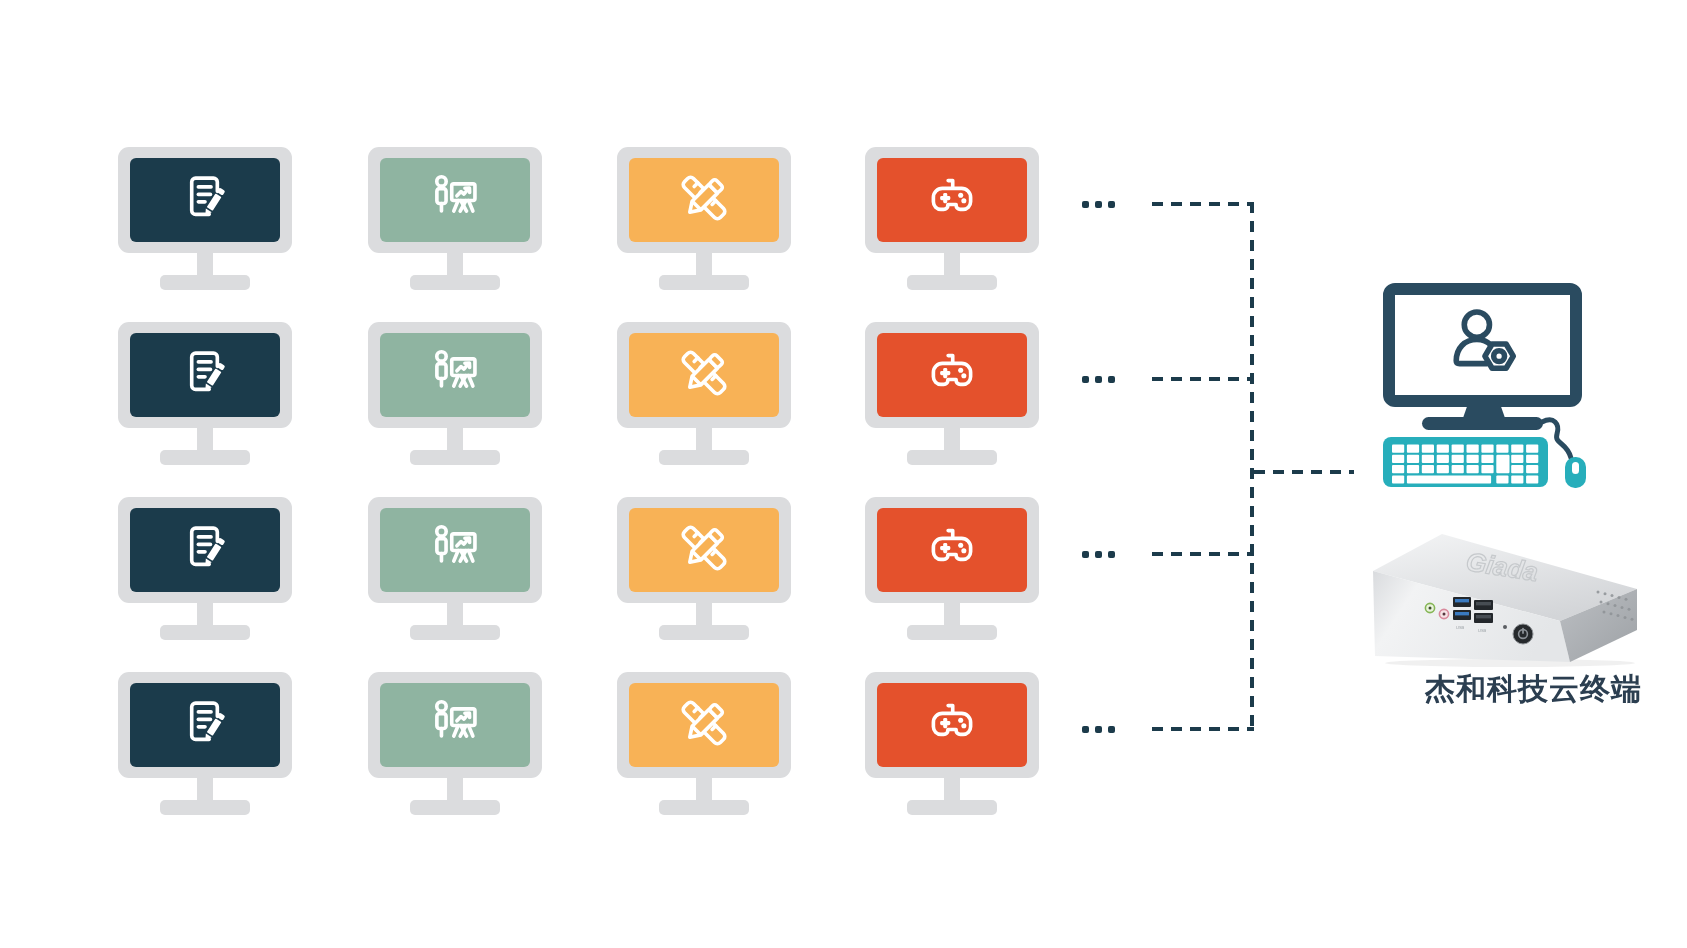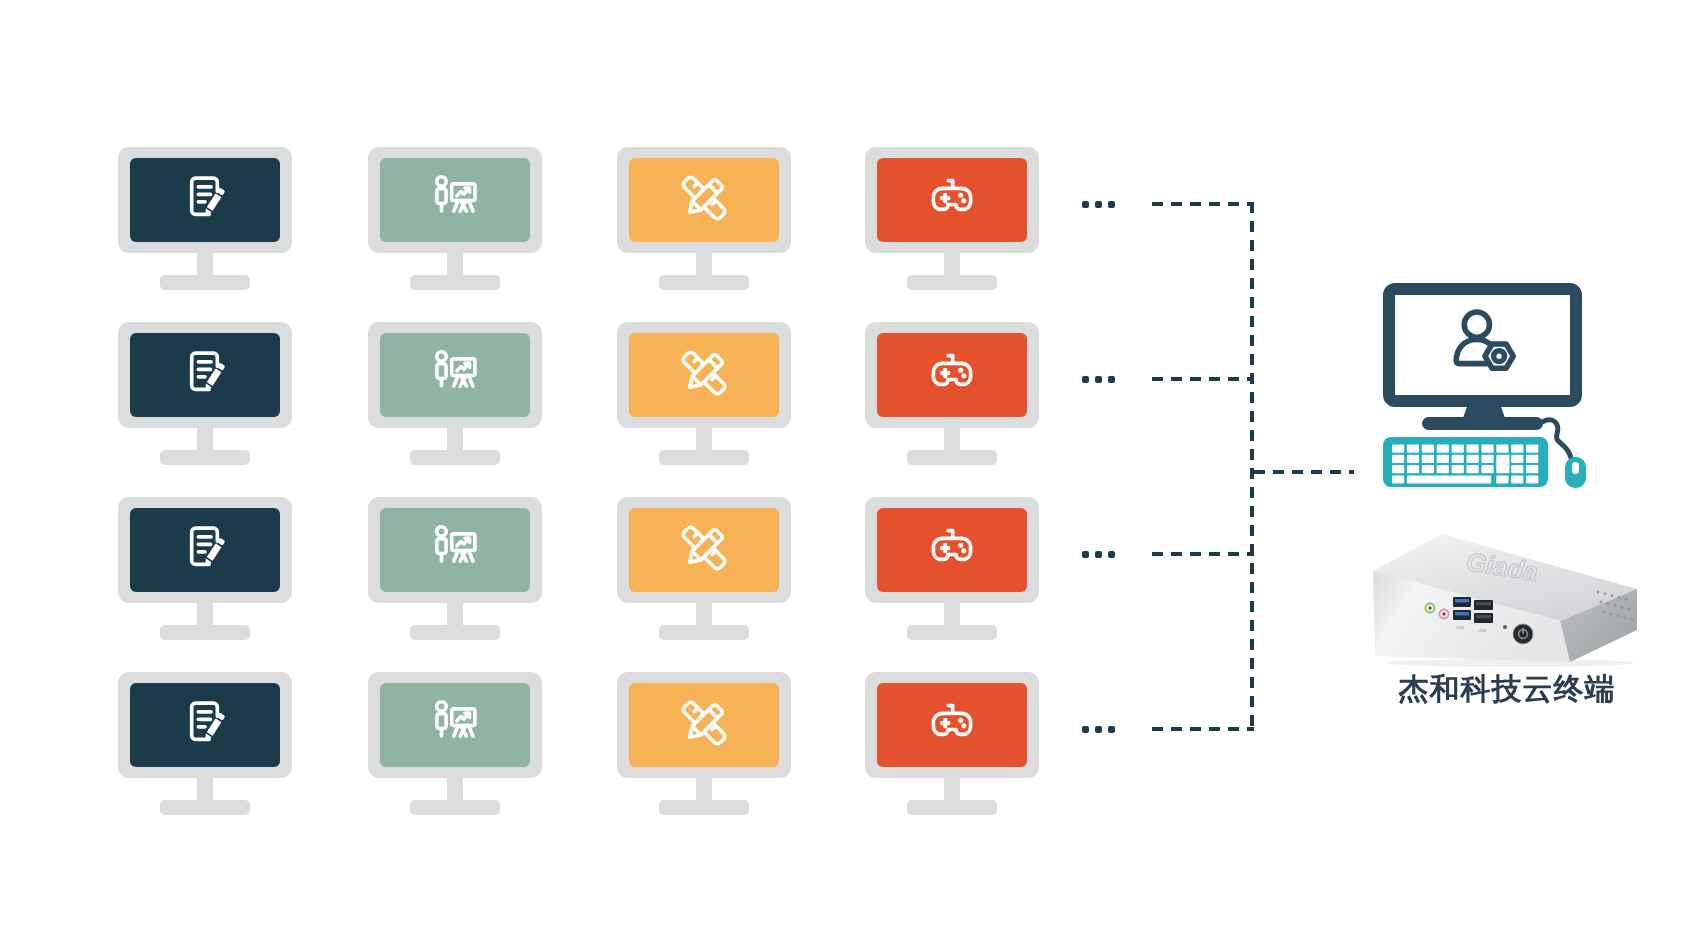--- a/index.html
+++ b/index.html
@@ -28,21 +28,21 @@
               display:flex;align-items:center;justify-content:center;}
   .host-neck{position:absolute;left:1463px;top:406px;width:42px;height:12px;background:var(--navy);
              clip-path:polygon(10% 0,90% 0,100% 100%,0 100%);}
   .host-base{position:absolute;left:1422px;top:417px;width:121px;height:13px;background:var(--navy);border-radius:7px;}
   .host-keyboard{position:absolute;left:1383px;top:437px;width:165px;height:50px;background:var(--teal);border-radius:8px;}
   .host-mouse{position:absolute;left:1565px;top:457px;width:21px;height:31px;background:var(--teal);border-radius:10px;}
   .mouse-wheel{position:absolute;left:7px;top:5px;width:7px;height:12px;background:#fff;border-radius:4px;}
   .cable{position:absolute;left:1538px;top:414px;}
 
   .device-photo{position:absolute;left:1370px;top:528px;}
-  .device-label{position:absolute;left:1372px;top:669px;width:270px;text-align:center;
+  .device-label{position:absolute;left:1372px;top:669px;width:270px;text-align:right;
                 font-size:30px;font-weight:bold;color:var(--labelcol);letter-spacing:1px;}
 </style>
 </head>
 <body>
 
 <div class="stage">
 
   <div id="monitor-grid">
       <div class="monitor" style="left: 118px; top: 147px;">
         <div class="screen" style="background:#1b3b4b;color:#1b3b4b">

